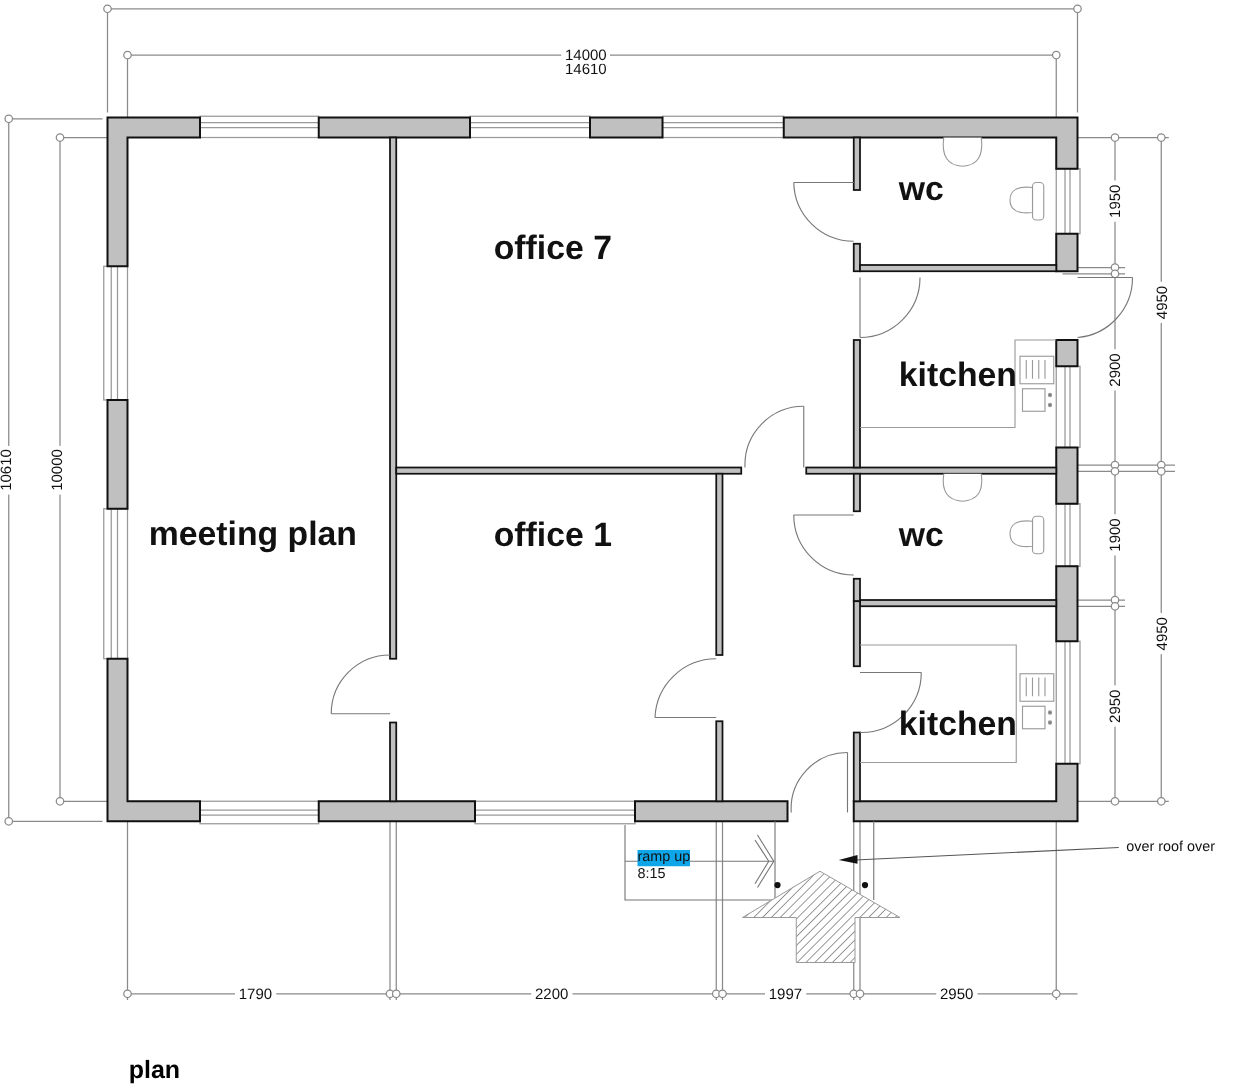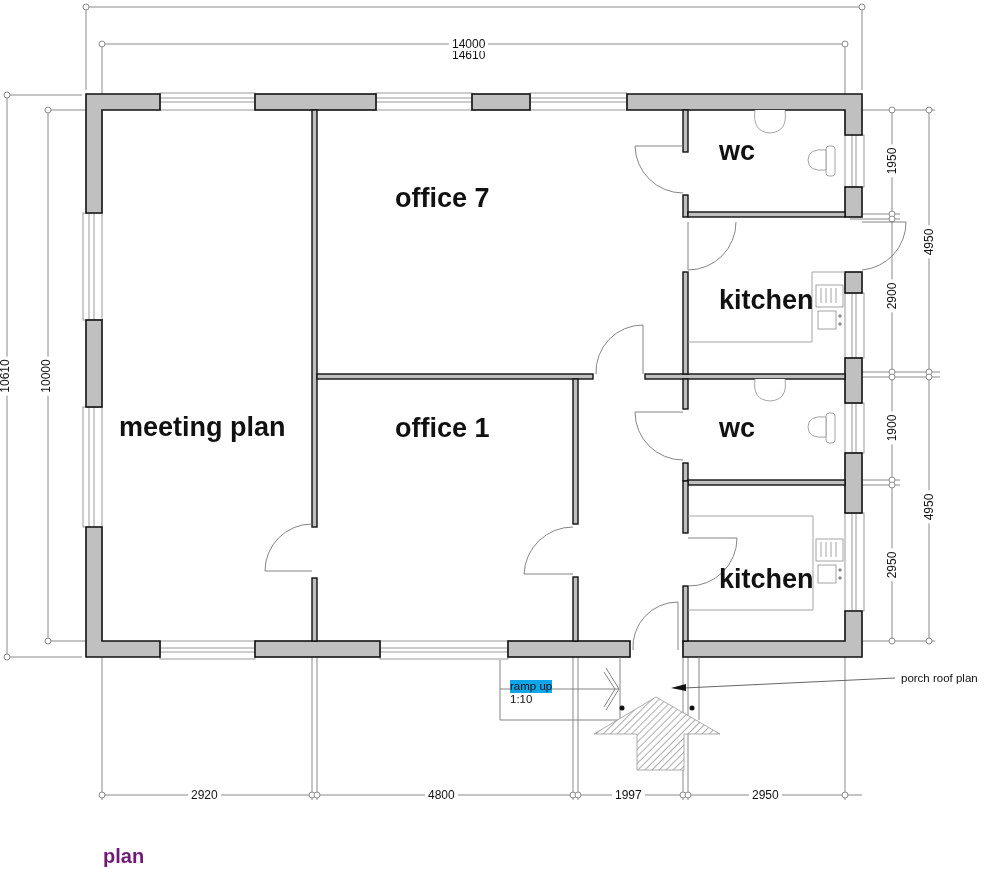--- a/index.html
+++ b/index.html
@@ -2,21 +2,21 @@
 <html><head>
 <meta charset="utf-8">
 <style>
   html,body{margin:0;padding:0;background:#fff;}
   body{width:1000px;height:869px;position:relative;overflow:hidden;font-family:"Liberation Sans",sans-serif;}
   svg{position:absolute;left:0;top:0;}
   .room-label{position:absolute;font-weight:bold;font-size:27px;color:#111;white-space:nowrap;}
   .dim{position:absolute;font-size:12px;color:#111;background:#fff;padding:0 3px;white-space:nowrap;line-height:14px;}
   .dim.v{transform:rotate(-90deg);transform-origin:center center;}
   .note{position:absolute;font-size:11.5px;color:#111;line-height:13px;white-space:nowrap;}
-  .title{position:absolute;left:103px;top:845px;font-weight:bold;font-size:20px;color:#701a75;}
+  .title{position:absolute;left:103px;top:845px;font-weight:bold;font-size:20px;color:#000000;}
 </style>
 </head>
 <body>
 
 <svg width="1000" height="869" viewBox="0 0 1000 869" xmlns="http://www.w3.org/2000/svg">
   <defs>
     <pattern id="hatch" patternUnits="userSpaceOnUse" width="5" height="5" patternTransform="rotate(45)">
       <rect width="5" height="5" fill="#fff"></rect>
       <line x1="0" y1="0" x2="0" y2="5" stroke="#777" stroke-width="1.2"></line>
     </pattern>
@@ -260,29 +260,29 @@
 <div class="room-label" style="left:719px;top:136px;">wc</div>
 <div class="room-label" style="left:719px;top:285px;">kitchen</div>
 <div class="room-label" style="left:719px;top:413px;">wc</div>
 <div class="room-label" style="left:719px;top:564px;">kitchen</div>
 
 <div class="dim" style="left:449px;top:0px;margin-top:48px;">14610</div>
 <div class="dim" style="left:449px;top:37px;text-align:right;">14000</div>
 <div class="dim v" style="left:-15px;top:369px;">10610</div>
 <div class="dim v" style="left:26px;top:369px;">10000</div>
 
-<div class="dim" style="left:188px;top:788px;">2920</div>
-<div class="dim" style="left:425px;top:788px;">4800</div>
+<div class="dim" style="left:188px;top:788px;">1790</div>
+<div class="dim" style="left:425px;top:788px;">2200</div>
 <div class="dim" style="left:612px;top:788px;">1997</div>
 <div class="dim" style="left:749px;top:788px;">2950</div>
 
 <div class="dim v" style="left:876px;top:154px;">1950</div>
 <div class="dim v" style="left:876px;top:289px;">2900</div>
 <div class="dim v" style="left:876px;top:421px;">1900</div>
 <div class="dim v" style="left:876px;top:558px;">2950</div>
 <div class="dim v" style="left:913px;top:235px;">4950</div>
 <div class="dim v" style="left:913px;top:500px;">4950</div>
 
 <div class="note" style="left:510px;top:680px;background:#0ea5e9;">ramp up</div>
-<div class="note" style="left:510px;top:693px;">1:10</div>
-<div class="note" style="left:901px;top:672px;">porch roof plan</div>
+<div class="note" style="left:510px;top:693px;">8:15</div>
+<div class="note" style="left:901px;top:672px;">over roof over</div>
 
 <div class="title">plan</div>
 
 </body></html>

